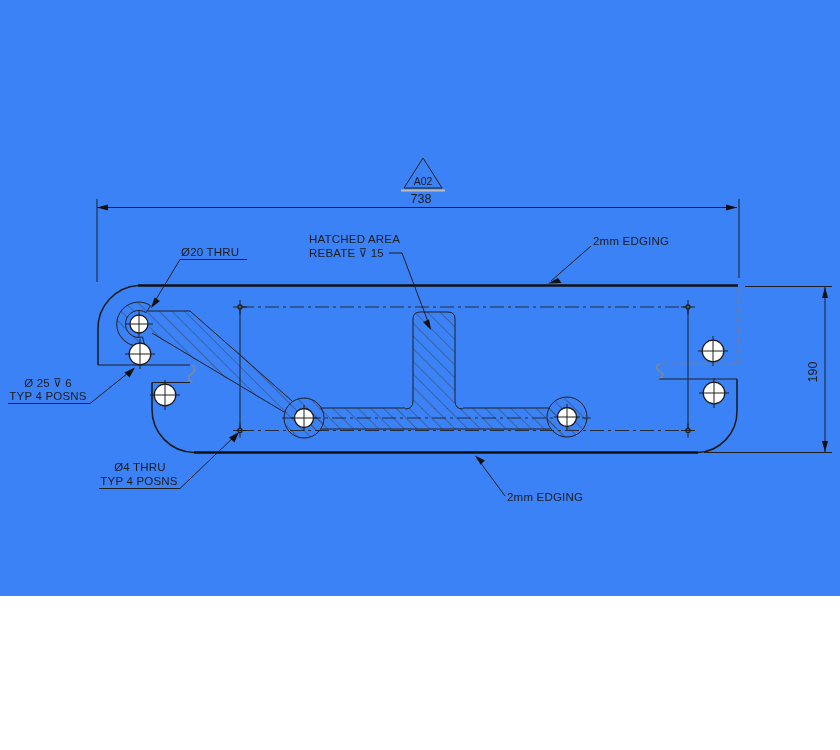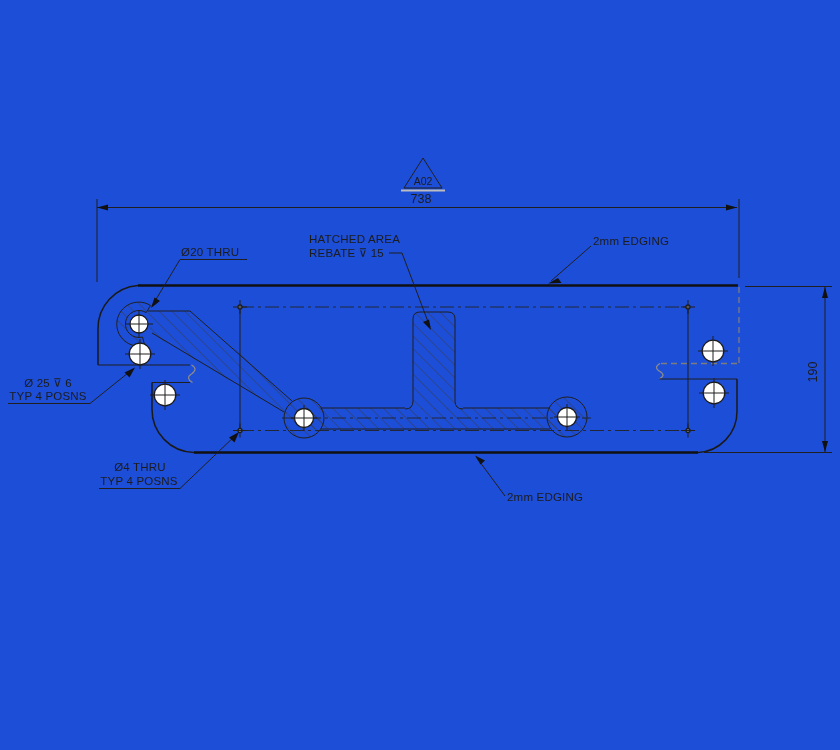--- a/index.html
+++ b/index.html
@@ -1,16 +1,16 @@
 <!DOCTYPE html>
 <html><head>
 <meta charset="utf-8">
 <style>
   html,body{margin:0;padding:0;background:#ffffff;}
-  .page{width:840px;height:750px;position:relative;background:#1d4ed8;overflow:hidden;}
+  .page{width:840px;height:596px;position:relative;background:#3b82f6;overflow:hidden;}
   svg{position:absolute;top:0;left:0;}
   text{font-family:"Liberation Sans","DejaVu Sans",sans-serif;fill:#1c1c1c;}
   .lbl{font-size:11.5px;letter-spacing:0.2px;}
   .dim{font-size:12.5px;}
   .rev{font-size:10.5px;}
   .thick{stroke:#111;stroke-width:2.6;fill:none;stroke-linecap:butt;}
   .med{stroke:#1a1a1a;stroke-width:1.5;fill:none;}
   .thin{stroke:#1f1f1f;stroke-width:1;fill:none;}
   .hidden-l{stroke:#7d7d7d;stroke-width:1.3;fill:none;stroke-dasharray:6 4;}
   .chain{stroke:#222;stroke-width:0.9;fill:none;stroke-dasharray:14 4 3 4;}

